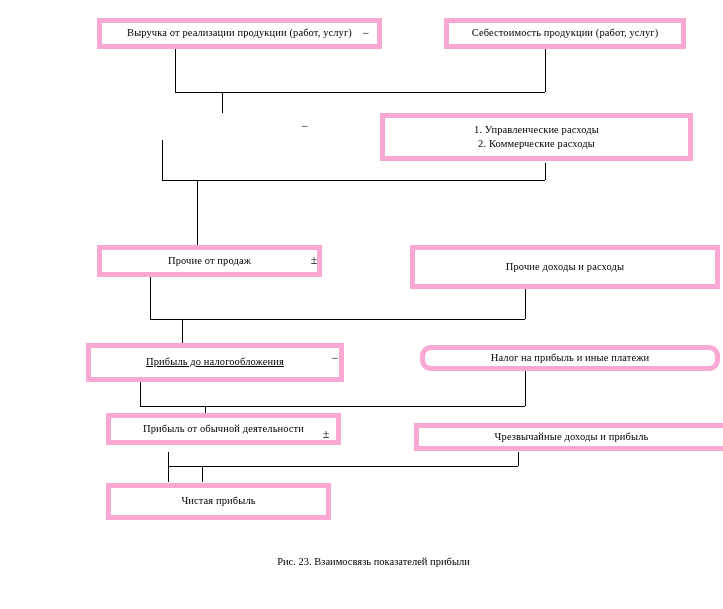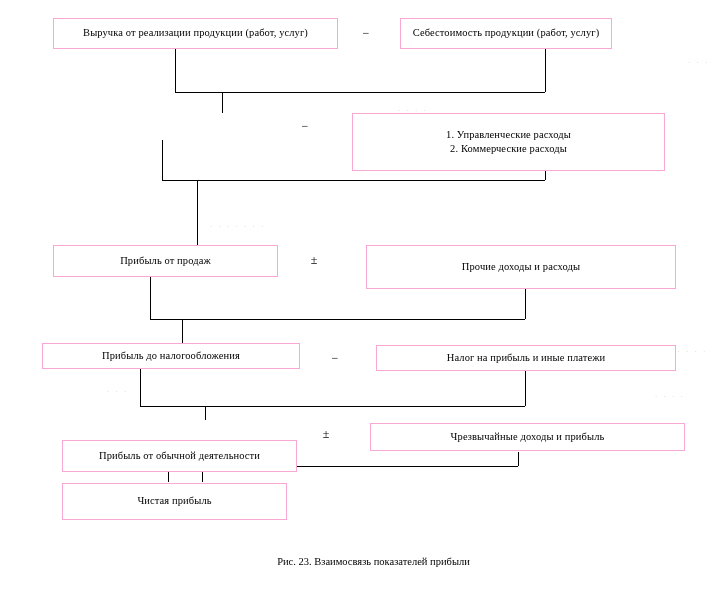--- a/index.html
+++ b/index.html
@@ -11,30 +11,31 @@
   #canvas{
     position:relative;
     width:723px;
     height:609px;
     background:#ffffff;
     overflow:hidden;
   }
   .box{
     position:absolute;
     box-sizing:border-box;
-    border:1px solid #f9a8d4;
+    border:5px solid #f9a8d4;
     background:#ffffff;
     display:flex;
     align-items:center;
     justify-content:center;
     text-align:center;
     font-size:10.5px;
     line-height:1.35;
     letter-spacing:0.1px;
     z-index:3;
+    margin-left:44px;
   }
   .box .lbl{
     display:block;
     width:100%;
     white-space:pre-line;
     padding:0 4px;
   }
   .op{
     position:absolute;
     font-size:12px;
@@ -93,47 +94,47 @@
 
   <div class="ln v" style="left:168px; top:452px; height:30px;"></div>
   <div class="ln h" style="left:168px; top:466px; width:350px;"></div>
   <div class="ln v" style="left:518px; top:452px; height:14px;"></div>
   <div class="ln v" style="left:202px; top:466px; height:16px;"></div>
 
   <div class="box" style="left:53px; top:18px; width:285px; height:31px;">
     <span class="lbl">Выручка от реализации продукции (работ, услуг)</span>
   </div>
 
-  <div class="box" style="left:400px; top:18px; width:212px; height:31px;">
+  <div class="box" style="left:400px; top:18px; width:242px; height:31px;">
     <span class="lbl">Себестоимость продукции (работ, услуг)</span>
   </div>
 
 
-  <div class="box" style="left:352px; top:113px; width:313px; height:58px;">
+  <div class="box" style="left:336px; top:113px; width:313px; height:48px;">
     <span class="lbl">1. Управленческие расходы
 2. Коммерческие расходы</span>
   </div>
 
   <div class="box" style="left:53px; top:245px; width:225px; height:32px;">
-    <span class="lbl">Прибыль от продаж</span>
+    <span class="lbl">Прочие от продаж</span>
   </div>
 
   <div class="box" style="left:366px; top:245px; width:310px; height:44px;">
     <span class="lbl">Прочие доходы и расходы</span>
   </div>
 
-  <div class="box" style="left:42px; top:343px; width:258px; height:26px;">
+  <div class="box" style="left:42px; top:343px; width:258px; height:39px;text-decoration:underline;">
     <span class="lbl">Прибыль до налогообложения</span>
   </div>
 
-  <div class="box" style="left:376px; top:345px; width:300px; height:26px;">
+  <div class="box" style="left:376px; top:345px; width:300px; height:26px;border-radius:11px;">
     <span class="lbl">Налог на прибыль и иные платежи</span>
   </div>
 
-  <div class="box" style="left:62px; top:440px; width:235px; height:32px;">
+  <div class="box" style="left:62px; top:413px; width:235px; height:32px;">
     <span class="lbl">Прибыль от обычной деятельности</span>
   </div>
 
   <div class="box" style="left:370px; top:423px; width:315px; height:28px;">
     <span class="lbl">Чрезвычайные доходы и прибыль</span>
   </div>
 
   <div class="box" style="left:62px; top:483px; width:225px; height:37px;">
     <span class="lbl">Чистая прибыль</span>
   </div>

